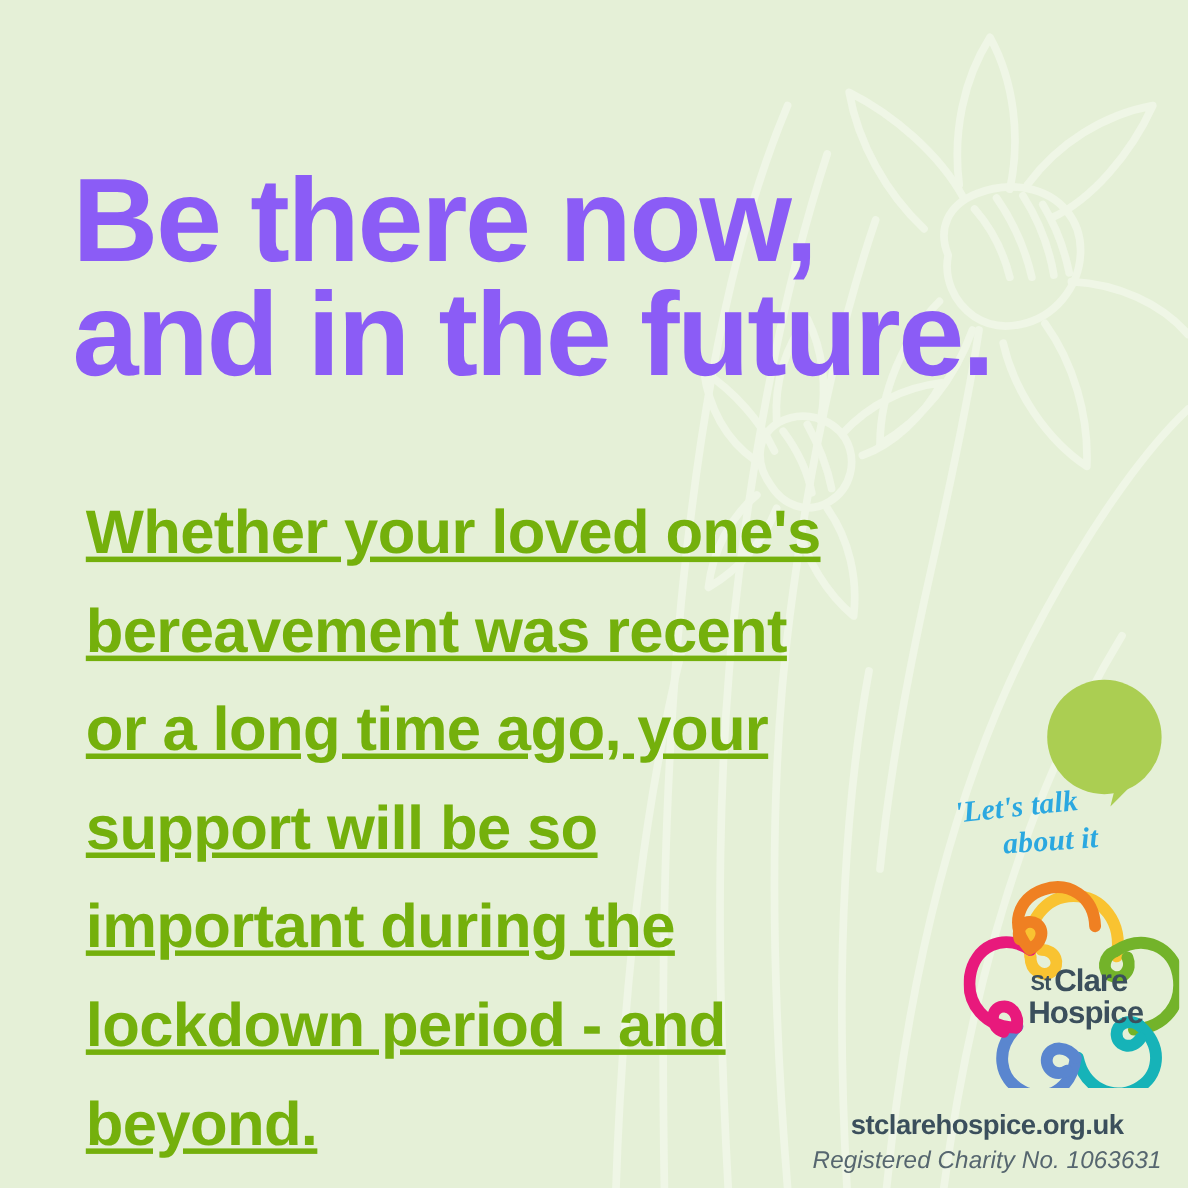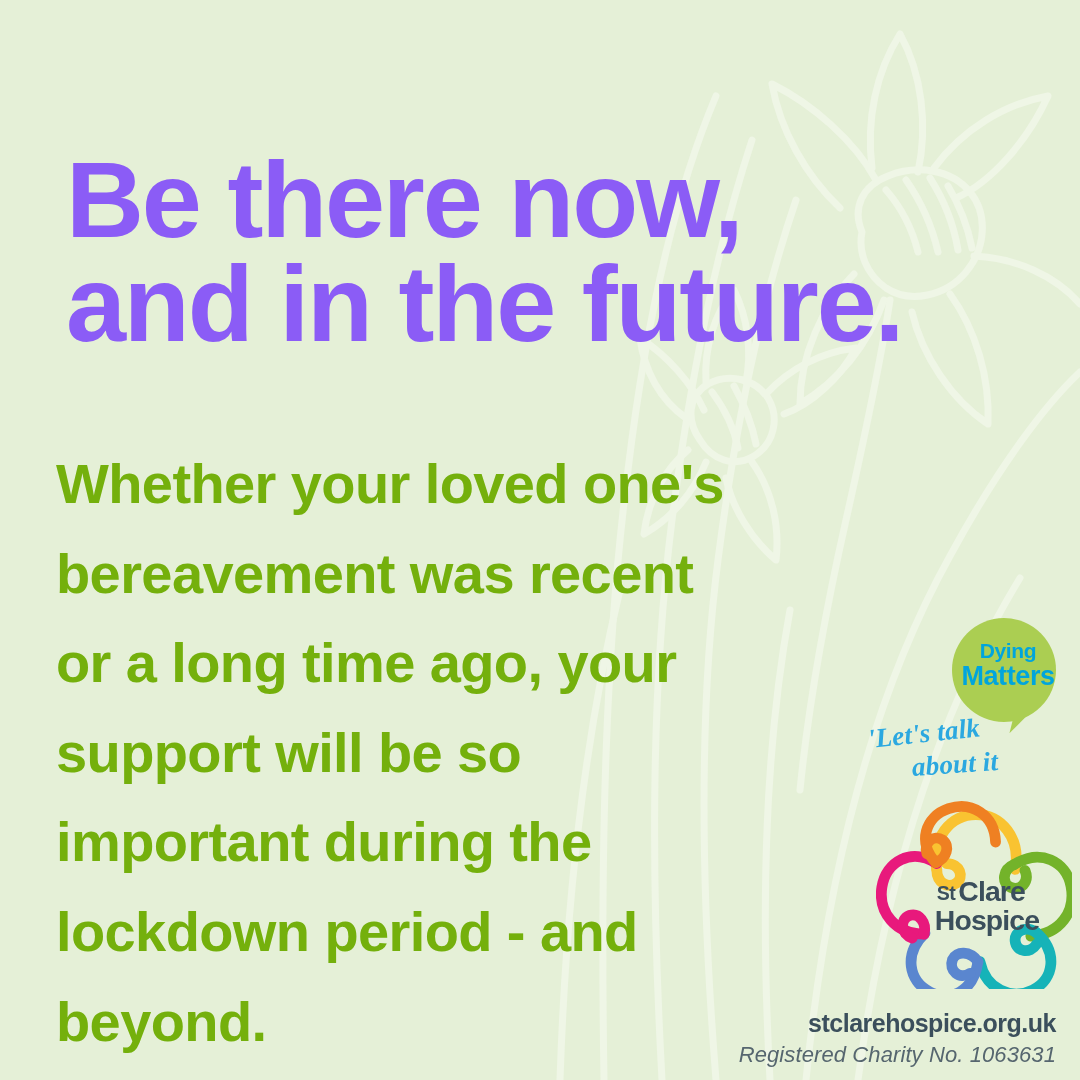--- a/index.html
+++ b/index.html
@@ -39,30 +39,31 @@
     font-weight: bold;
     font-size: 108px;
     line-height: 0.96;
     letter-spacing: -2.2px;
     white-space: pre-line;
   }
 
   
   .body-copy {
     position: absolute;
-    left: 56px;
+    left: 78px;
     top: 383px;
     width: 780px;
     color: #74b00c;
     font-family: "Liberation Sans", sans-serif;
     font-weight: bold;
     font-size: 56px;
     line-height: 1.60;
     letter-spacing: -0.6px;
     white-space: pre-line;
+    text-decoration: underline;
   }
 
   
   .dying-matters {
     position: absolute;
     left: 862px;
     top: 618px;
     width: 214px;
     height: 175px;
   }
@@ -130,21 +131,21 @@
     top: 793px;
     width: 196px;
     height: 196px;
   }
 
   
   .footer {
     position: absolute;
     right: 24px;
     bottom: 12px;
-    text-align: right;
+    text-align: center;
   }
   .footer-url {
     color: #3b4f5c;
     font-family: "Liberation Sans", sans-serif;
     font-weight: bold;
     font-size: 25px;
     letter-spacing: -0.5px;
     display: block;
   }
   .footer-charity {
@@ -212,24 +213,20 @@
 or a long time ago, your
 support will be so
 important during the
 lockdown period - and
 beyond.</p>
 
   <div class="dying-matters">
     <div class="dm-bubble-wrap">
       <div class="dm-tail"></div>
       <div class="dm-bubble"></div>
-      <div class="dm-text">
-        <span class="dm-dying">Dying</span>
-        <span class="dm-matters">Matters</span>
-      </div>
     </div>
     <div class="dm-tagline">
       <span class="l1">'Let's talk</span>
       <span class="l2">about it</span>
     </div>
   </div>
 
   <svg class="sch-logo" viewBox="0 0 200 200" xmlns="http://www.w3.org/2000/svg">
     <g fill="none" stroke-width="11" stroke-linecap="round">
 

